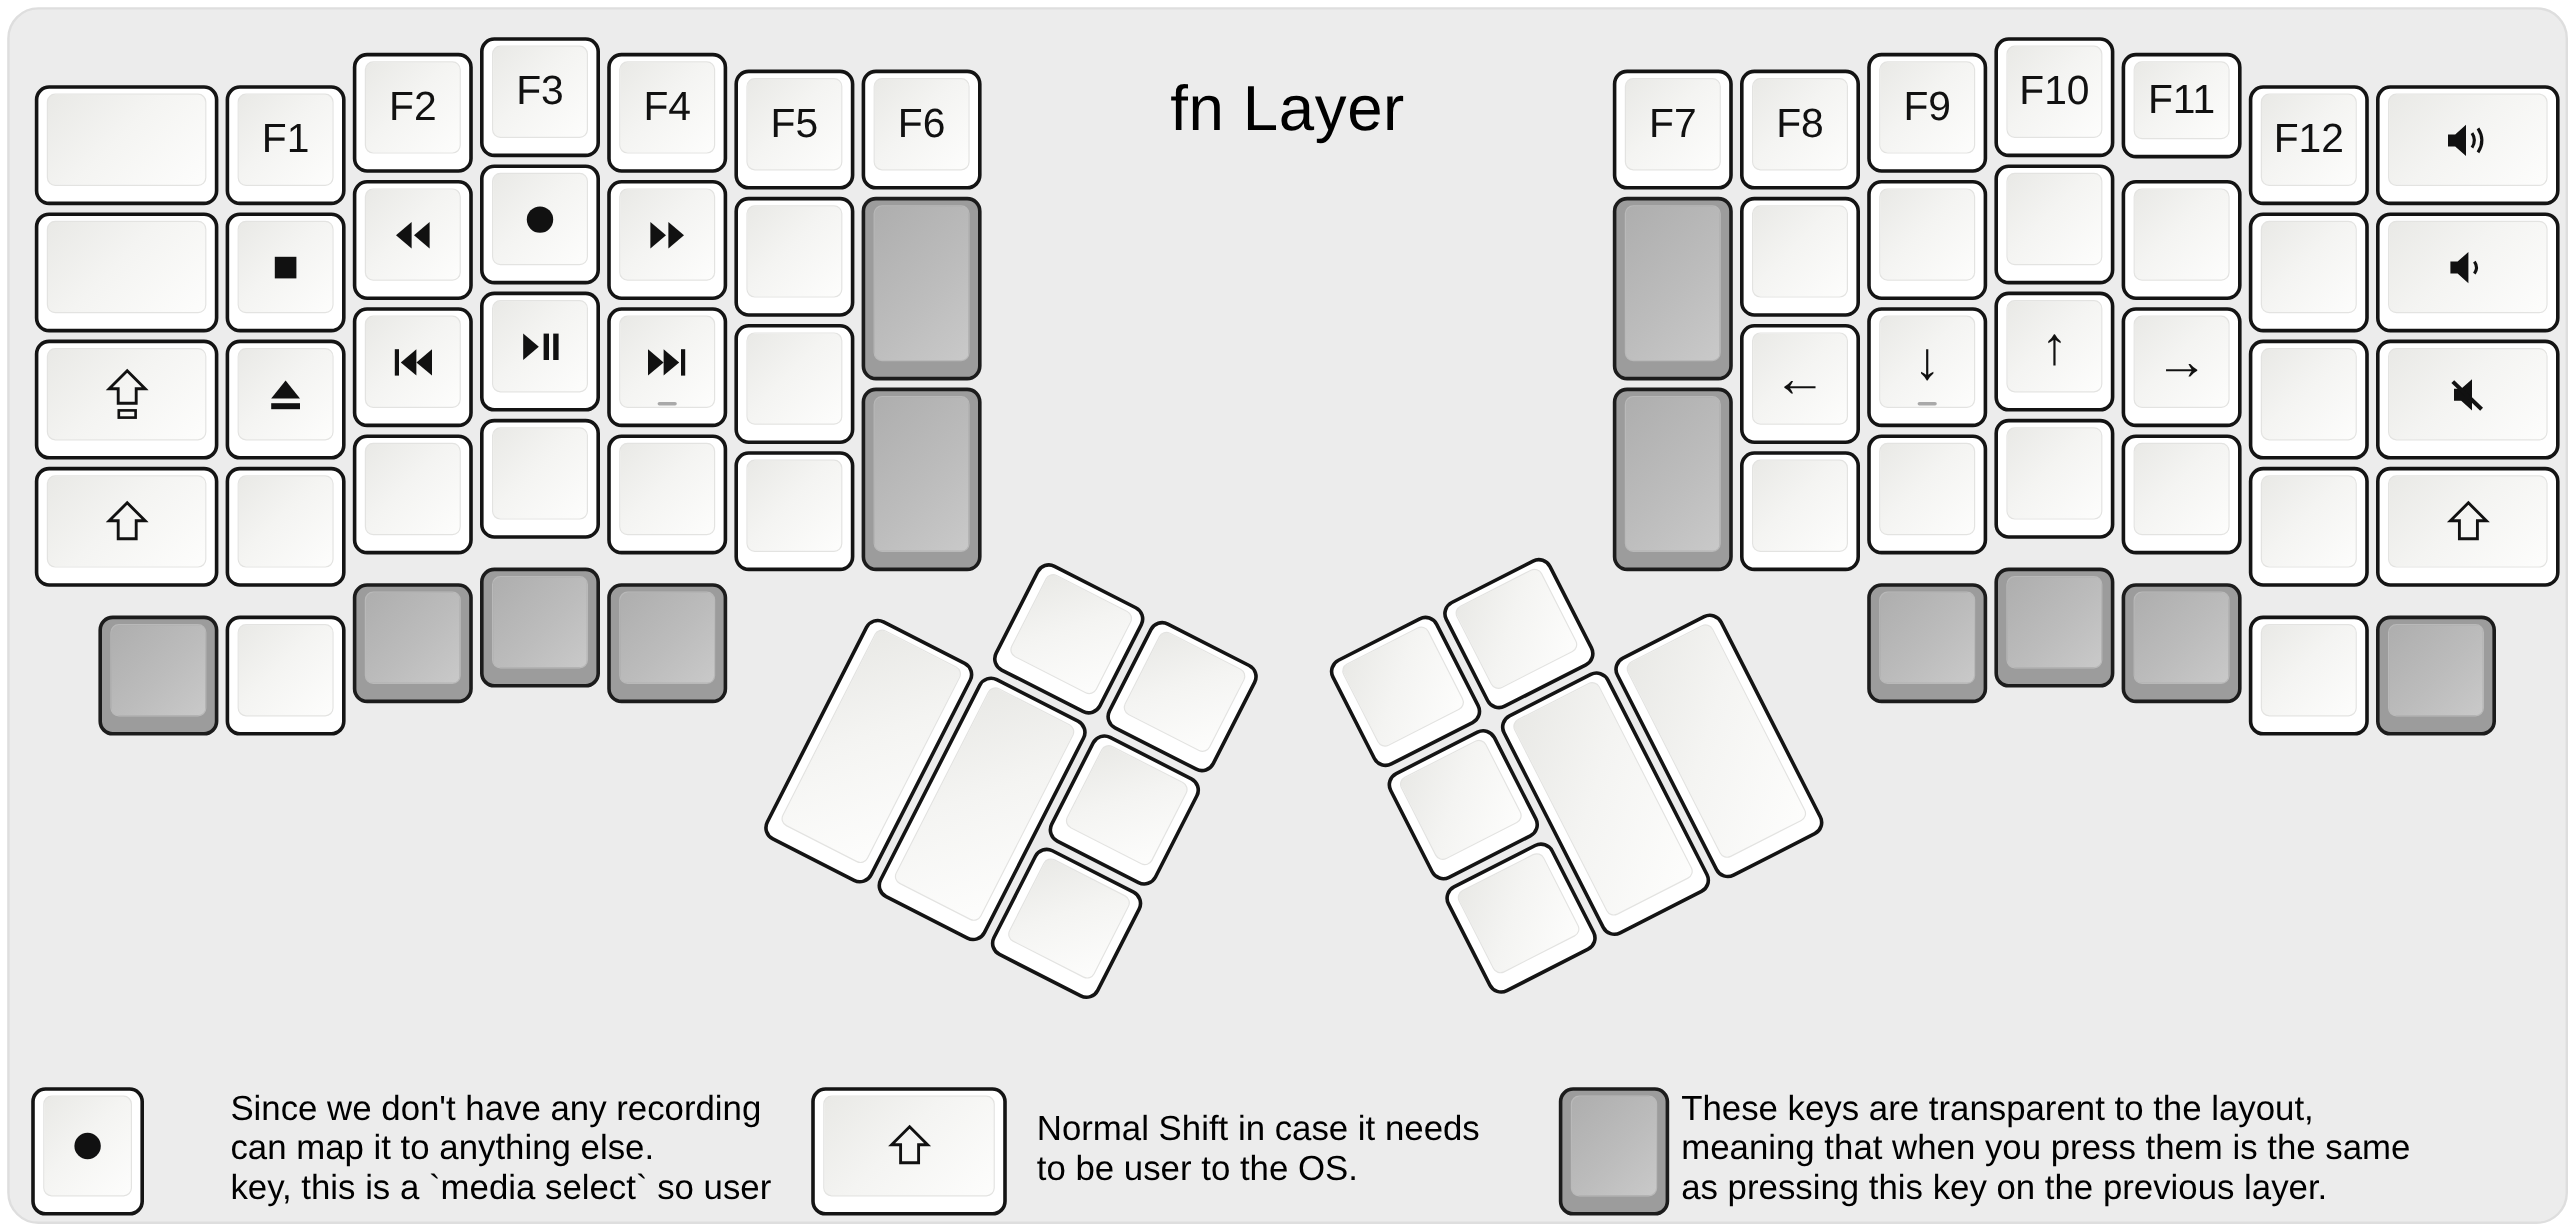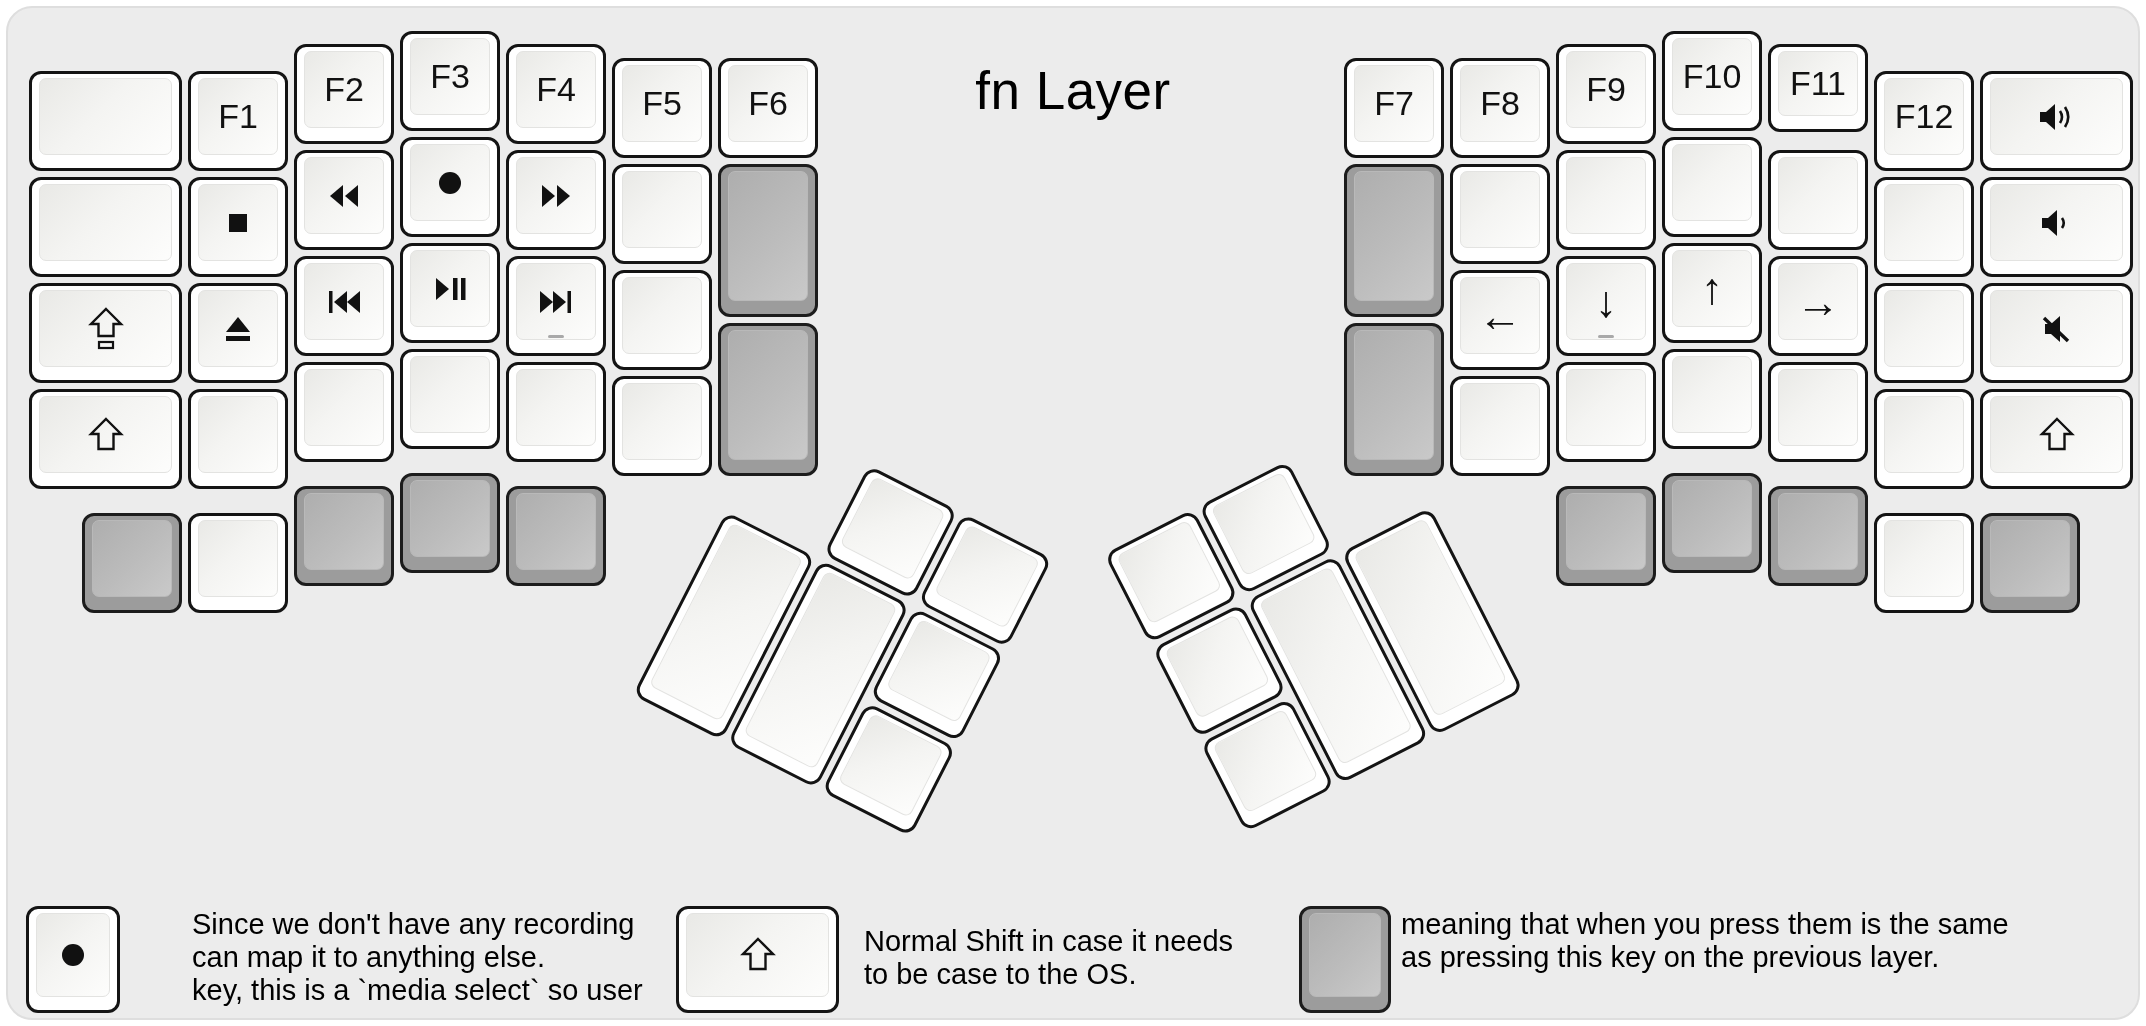--- a/index.html
+++ b/index.html
@@ -450,29 +450,30 @@
                 <span>
                   <svg width="36" height="38" viewBox="0 0 36 38">
                     <path d="M18 3 L33 18 H25.5 V33 H10.5 V18 H3 Z" fill="none" stroke="#111" stroke-width="2.4" stroke-linejoin="miter"></path>
                   </svg>
                 </span>
               </div>
             </div>
           </div>
         <div class="lg-text">
             <div>Normal Shift in case it needs</div>
-            <div>to be case to the OS.</div>
+            <div>to be user to the OS.</div>
           </div>
       </div>
       <div class="legend-item" id="legend-2">
         <div class="lg-key-slot">
             <div class="key gray" style="width: 92px; height: 107px;">
               <div class="face"></div>
             </div>
           </div>
         <div class="lg-text">
+            <div>These keys are transparent to the layout,</div>
             <div>meaning that when you press them is the same</div>
             <div>as pressing this key on the previous layer.</div>
           </div>
       </div>
     </div>
   </div>
 </div>
 
 </body></html>

